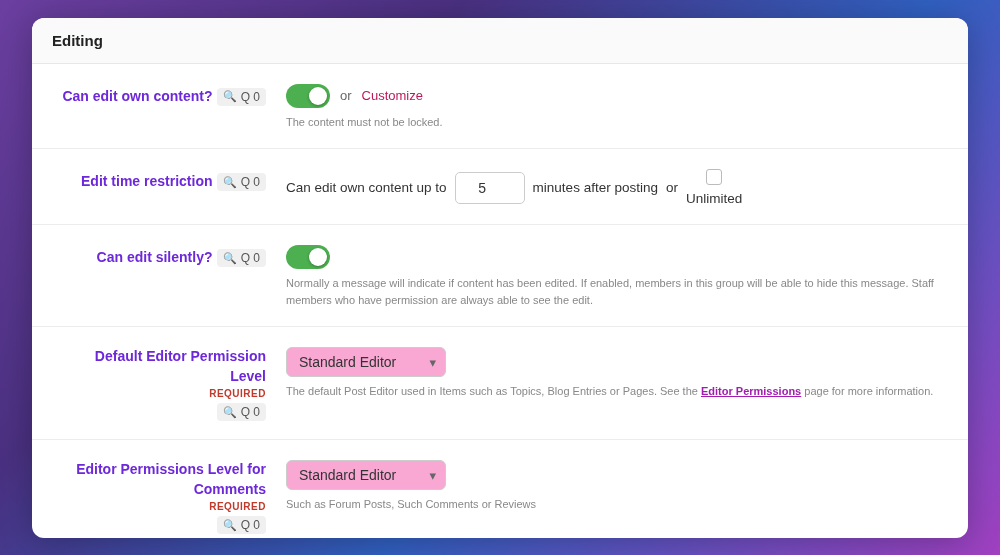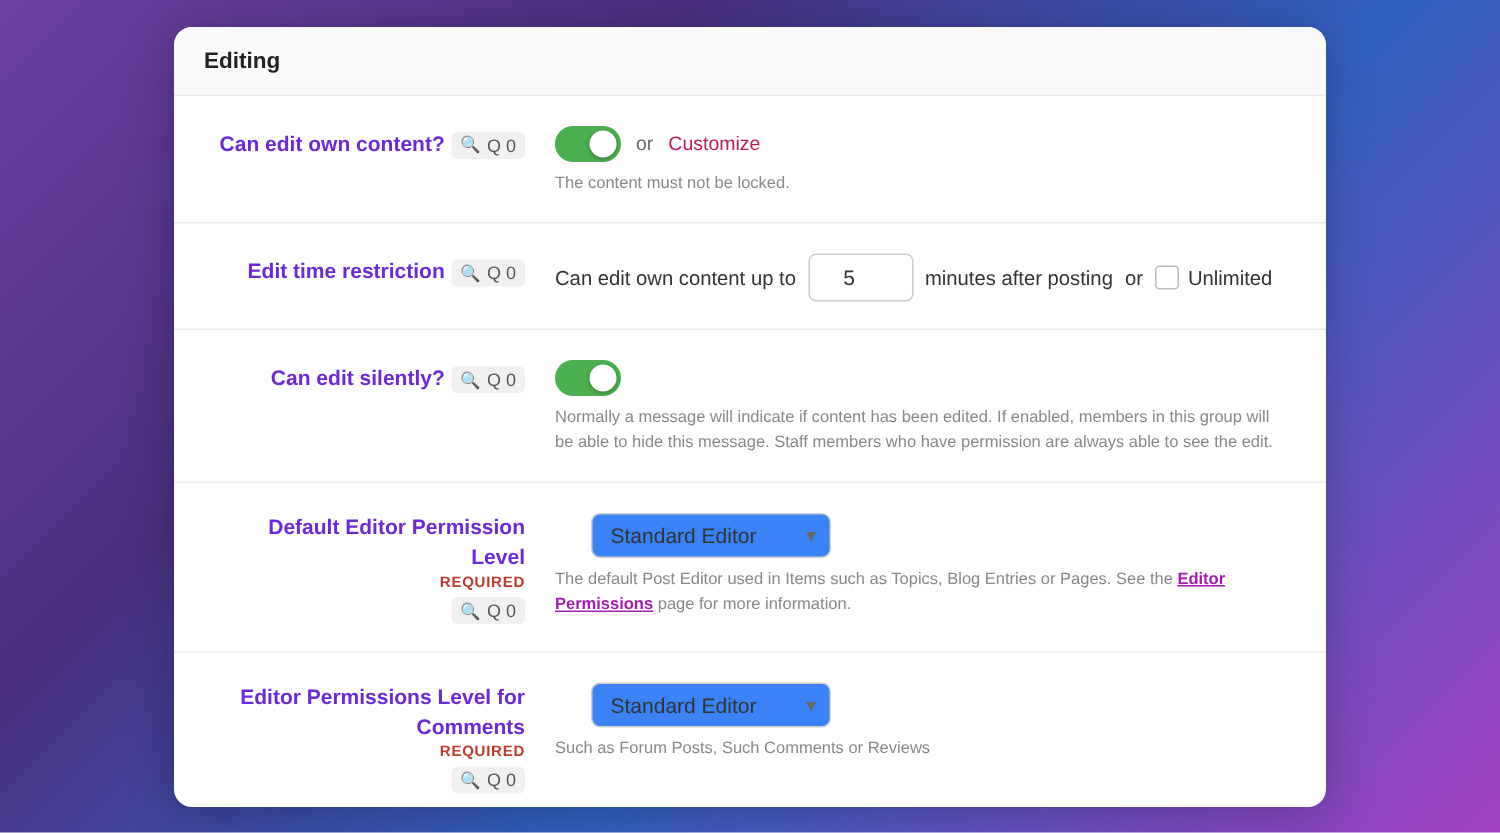--- a/index.html
+++ b/index.html
@@ -10,21 +10,21 @@
       background: linear-gradient(135deg, #6b3fa0 0%, #4a3080 30%, #3060c0 60%, #a040c0 100%);
       display: flex;
       align-items: center;
       justify-content: center;
       font-family: -apple-system, BlinkMacSystemFont, 'Segoe UI', sans-serif;
     }
 
     .card {
       background: #fff;
       border-radius: 12px;
-      width: 768px;
+      width: 936px;
       max-height: 520px;
       overflow: hidden;
       box-shadow: 0 4px 32px rgba(0,0,0,0.25);
     }
 
     .card-header {
       padding: 14px 20px;
       border-bottom: 1px solid #e8e8e8;
       font-size: 15px;
       font-weight: 600;
@@ -182,20 +182,21 @@
       font-size: 14px;
       color: #333;
       text-align: center;
       outline: none;
     }
 
     .unlimited-row {
       display: flex;
       align-items: center;
       gap: 6px;
+      flex-direction: column;
     }
 
     .unlimited-checkbox {
       width: 16px;
       height: 16px;
       border: 1px solid #bbb;
       border-radius: 3px;
       background: #fff;
       cursor: pointer;
     }
@@ -206,25 +207,24 @@
     }
 
     .select-dropdown {
       appearance: none;
       -webkit-appearance: none;
       border: 1px solid #ccc;
       border-radius: 6px;
       padding: 6px 32px 6px 12px;
       font-size: 14px;
       color: #333;
-      background: #3b82f6;
+      background: #f9a8d4;
       cursor: pointer;
       width: 160px;
       outline: none;
-      margin-left: 24px;
     }
 
     .select-chevron {
       position: absolute;
       right: 10px;
       top: 50%;
       transform: translateY(-50%);
       pointer-events: none;
       font-size: 13px;
       color: #666;

